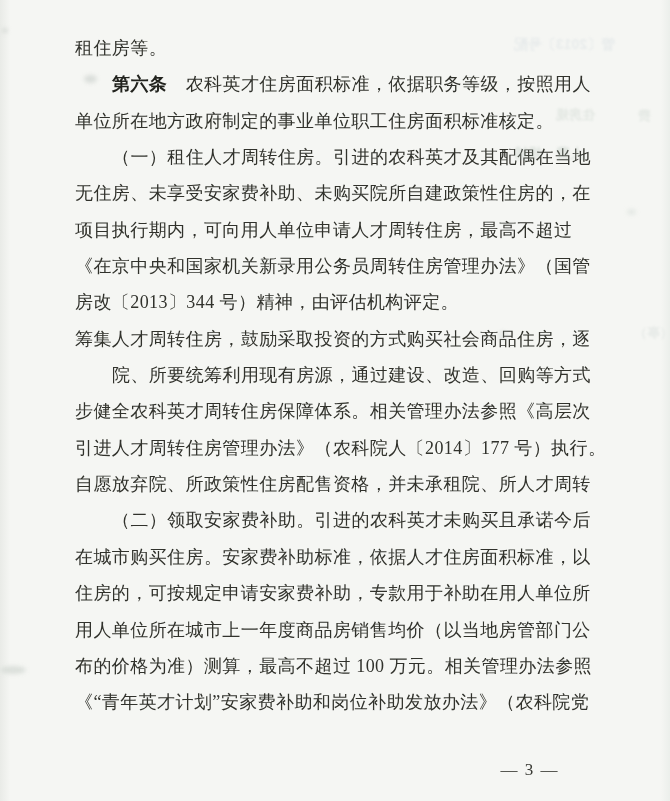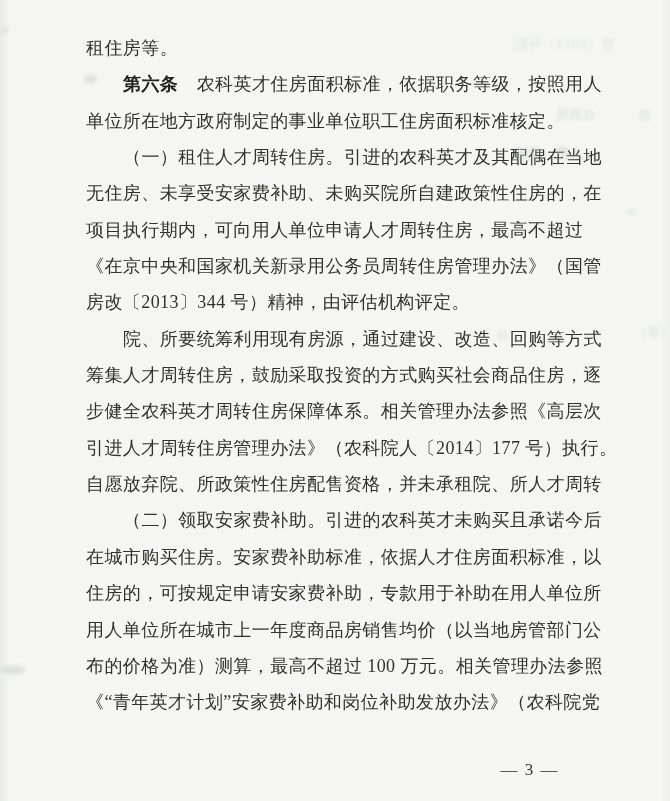--- a/index.html
+++ b/index.html
@@ -14,21 +14,21 @@
   
   .page::before{
     content:"";position:absolute;left:0;top:0;width:10px;height:100%;
     background:linear-gradient(90deg,#e9ebe7,rgba(245,246,243,0));pointer-events:none;
   }
   .page::after{
     content:"";position:absolute;right:0;top:0;width:9px;height:100%;
     background:linear-gradient(270deg,#e9ede9,rgba(245,246,243,0));opacity:.8;pointer-events:none;
   }
   .text-block{
-    position:absolute;left:86px;top:30px;width:540px;
+    position:absolute;left:75px;top:30px;width:540px;
   }
   .line{
     height:36.35px;line-height:36.35px;
     font-size:18px;letter-spacing:0.42px;
     white-space:nowrap;
     color:#31322c;
   }
   .line.ind{text-indent:37px;}
   .b{
     font-weight:700;
@@ -59,22 +59,22 @@
 <div class="page">
   <div class="text-block">
       <div class="line"><span>租住房等。</span></div>
       <div class="line ind"><span class="b">第六条</span><span>　农科英才住房面积标准，依据职务等级，按照用人</span></div>
       <div class="line"><span>单位所在地方政府制定的事业单位职工住房面积标准核定。</span></div>
       <div class="line ind"><span>（一）租住人才周转住房。引进的农科英才及其配偶在当地</span></div>
       <div class="line"><span>无住房、未享受安家费补助、未购买院所自建政策性住房的，在</span></div>
       <div class="line"><span>项目执行期内，可向用人单位申请人才周转住房，最高不超过</span></div>
       <div class="line"><span>《在京中央和国家机关新录用公务员周转住房管理办法》（国管</span></div>
       <div class="line"><span>房改〔2013〕344 号）精神，由评估机构评定。</span></div>
+      <div class="line"><span>筹集人才周转住房，鼓励采取投资的方式购买社会商品住房，逐</span></div>
       <div class="line ind"><span>院、所要统筹利用现有房源，通过建设、改造、回购等方式</span></div>
-      <div class="line"><span>筹集人才周转住房，鼓励采取投资的方式购买社会商品住房，逐</span></div>
       <div class="line"><span>步健全农科英才周转住房保障体系。相关管理办法参照《高层次</span></div>
       <div class="line"><span>引进人才周转住房管理办法》（农科院人〔2014〕177 号）执行。</span></div>
       <div class="line"><span>自愿放弃院、所政策性住房配售资格，并未承租院、所人才周转</span></div>
       <div class="line ind"><span>（二）领取安家费补助。引进的农科英才未购买且承诺今后</span></div>
       <div class="line"><span>在城市购买住房。安家费补助标准，依据人才住房面积标准，以</span></div>
       <div class="line"><span>住房的，可按规定申请安家费补助，专款用于补助在用人单位所</span></div>
       <div class="line"><span>用人单位所在城市上一年度商品房销售均价（以当地房管部门公</span></div>
       <div class="line"><span>布的价格为准）测算，最高不超过 100 万元。相关管理办法参照</span></div>
       <div class="line"><span>《“青年英才计划”安家费补助和岗位补助发放办法》（农科院党</span></div>
     </div>

